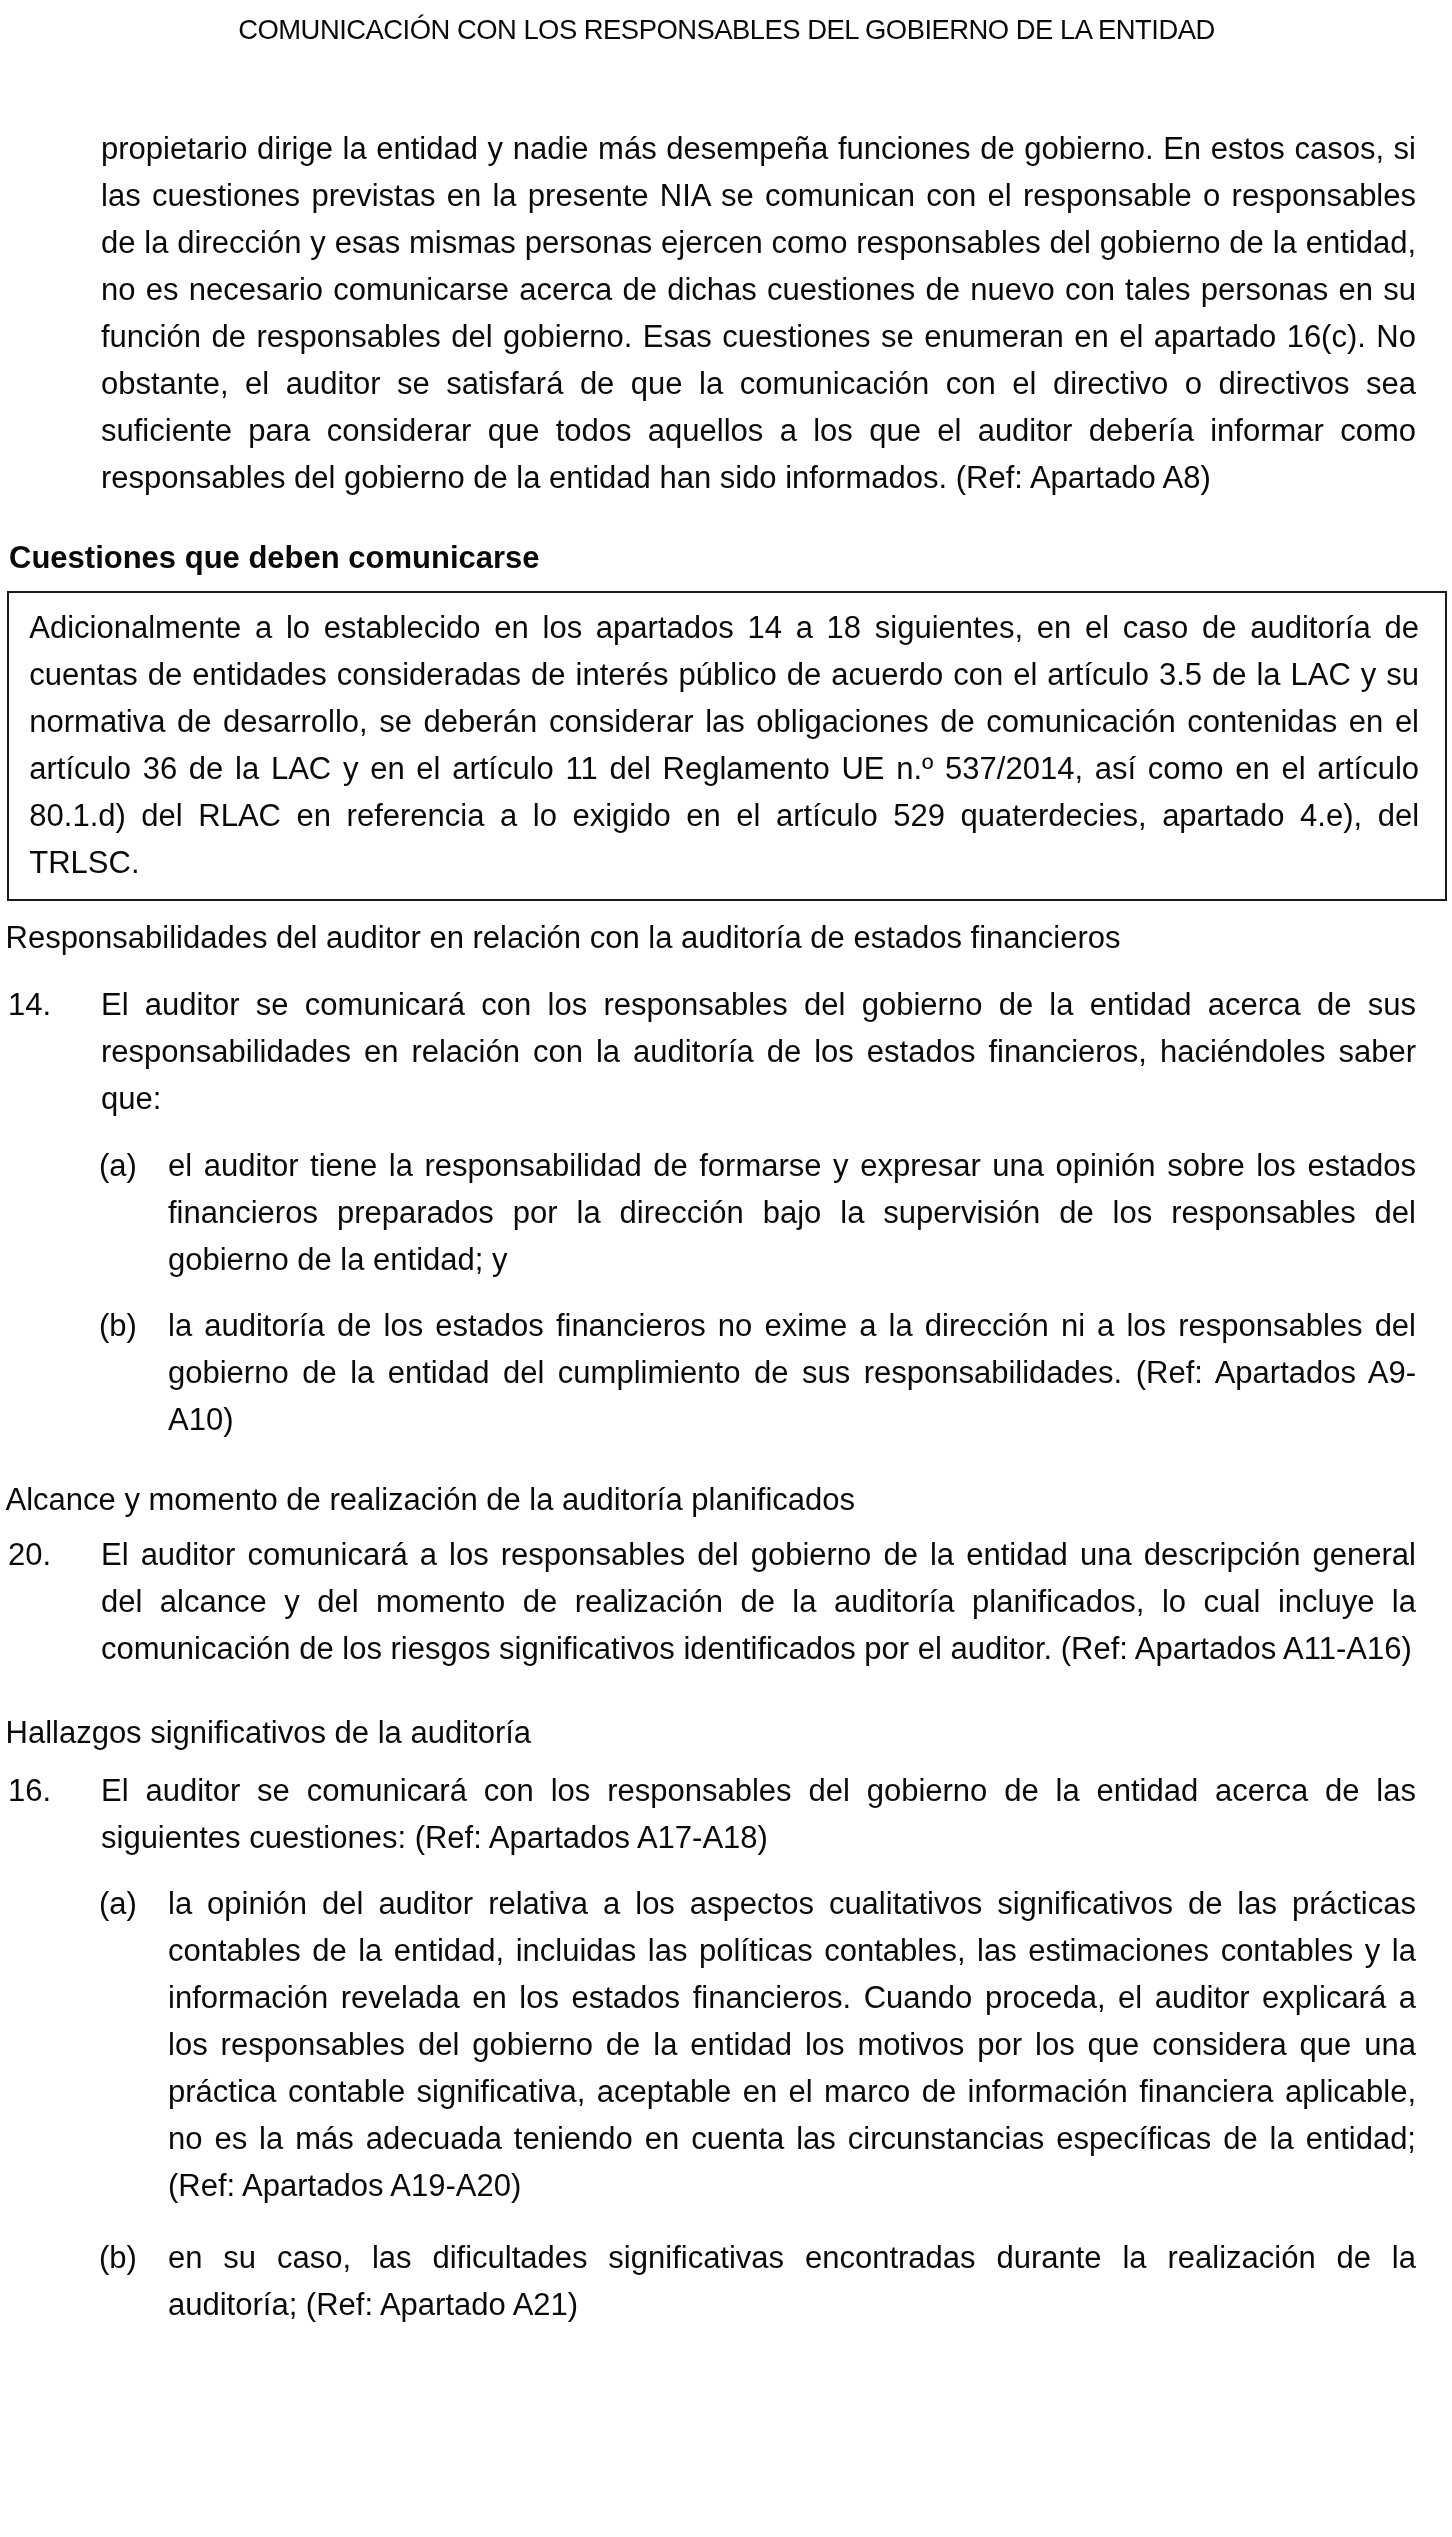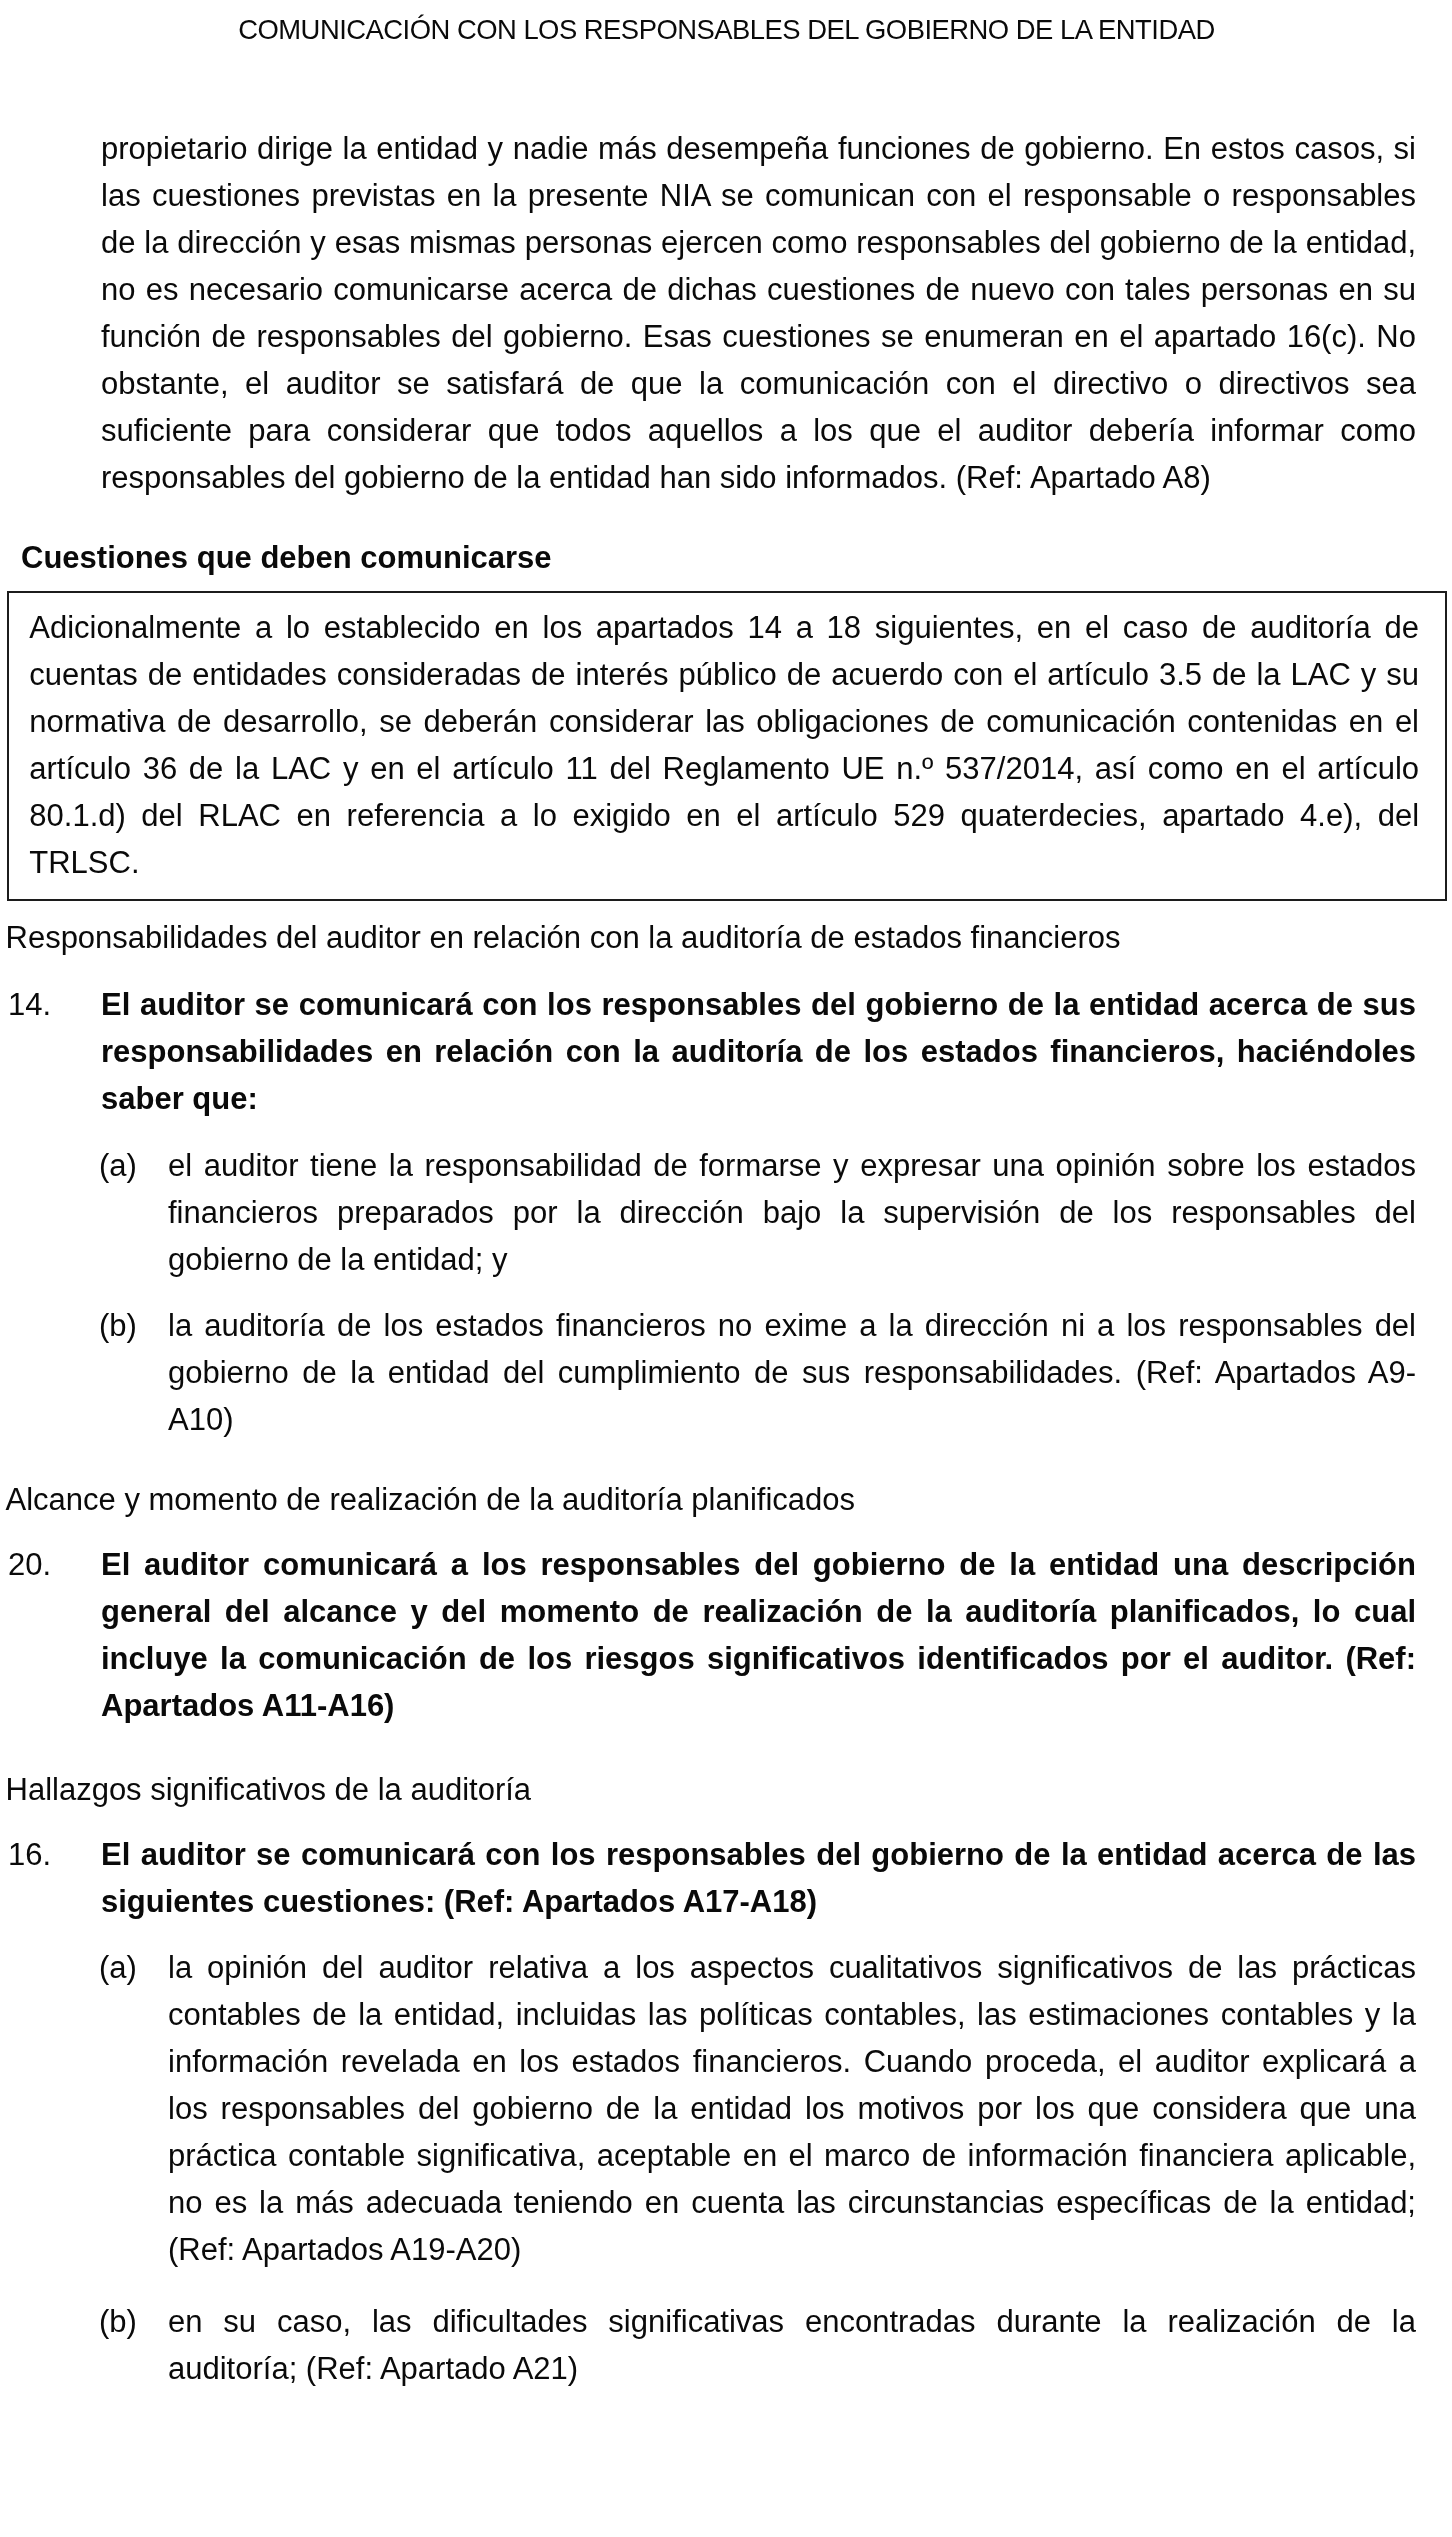--- a/index.html
+++ b/index.html
@@ -22,39 +22,39 @@
     font-size: 27.4px;
     line-height: 33px;
     letter-spacing: -0.5px;
     font-weight: 400;
   }
   .intro {
     margin: 79px 37px 0 101px;
     text-align: justify;
   }
   .section-heading {
-    margin: 33px 37px 0 21px;
+    margin: 33px 37px 0 9px;
     font-weight: 700;
   }
   .legal-box {
     margin: 10px 6.4px 0 7.3px;
     border: 2.7px solid #1c1c1c;
     padding: 11px 25.6px 12.8px 20px;
     text-align: justify;
   }
   .sub-heading {
     margin: 13.7px 37px 0 5.5px;
   }
   .sub-heading.scope { margin-top: 33px; }
   .sub-heading.findings { margin-top: 37px; }
   .item { position: relative; margin-top: 20px; }
   .item.i15 { margin-top: 7.3px; }
   .item.i16 { margin-top: 11px; }
   .item-num { position: absolute; left: 8px; top: 0; }
-  .item-body { margin: 18px 37px 0 101px; text-align: justify; font-weight: bold; }
+  .item-body { margin: 8px 37px 0 101px; text-align: justify; }
   .sub-item { position: relative; margin-top: 20px; }
   .sub-item.b14 { margin-top: 18.3px; }
   .sub-item.a16 { margin-top: 19px; }
   .sub-item.b16 { margin-top: 25.6px; }
   .sub-lbl { position: absolute; left: 99px; top: 0; }
   .sub-body { margin: 0 37px 0 168px; text-align: justify; }
 </style>
 </head>
 <body>
 

